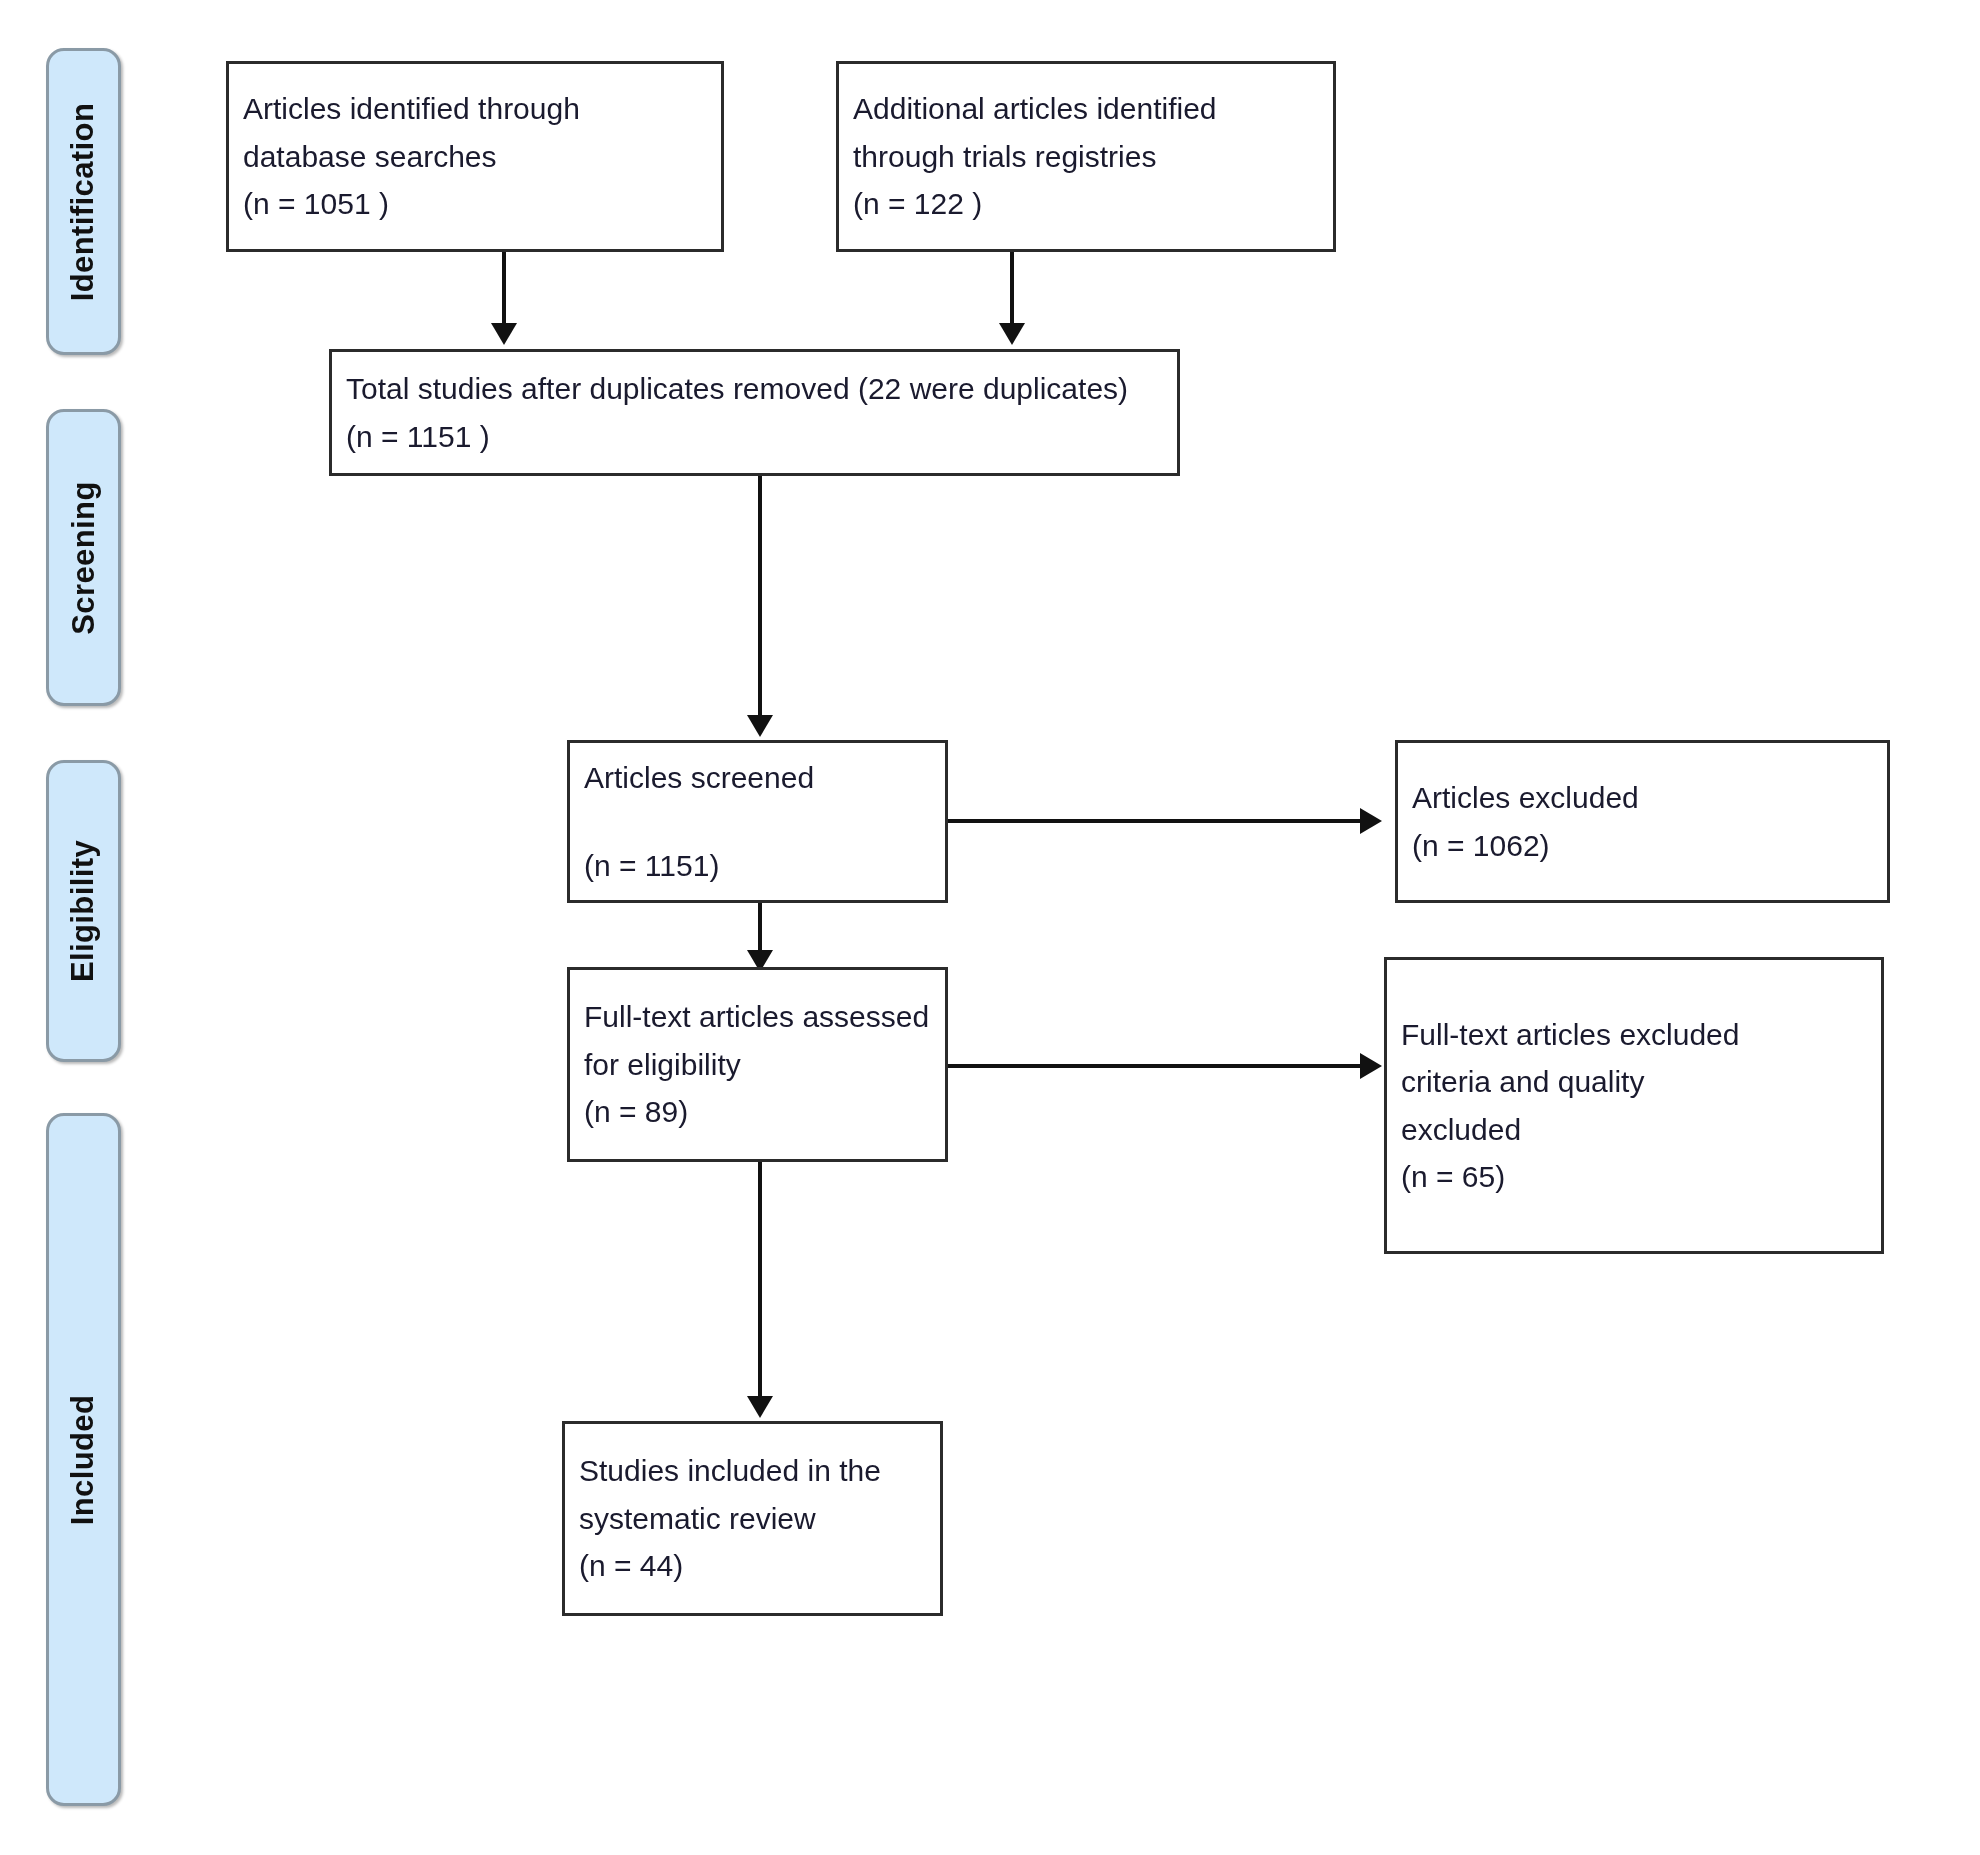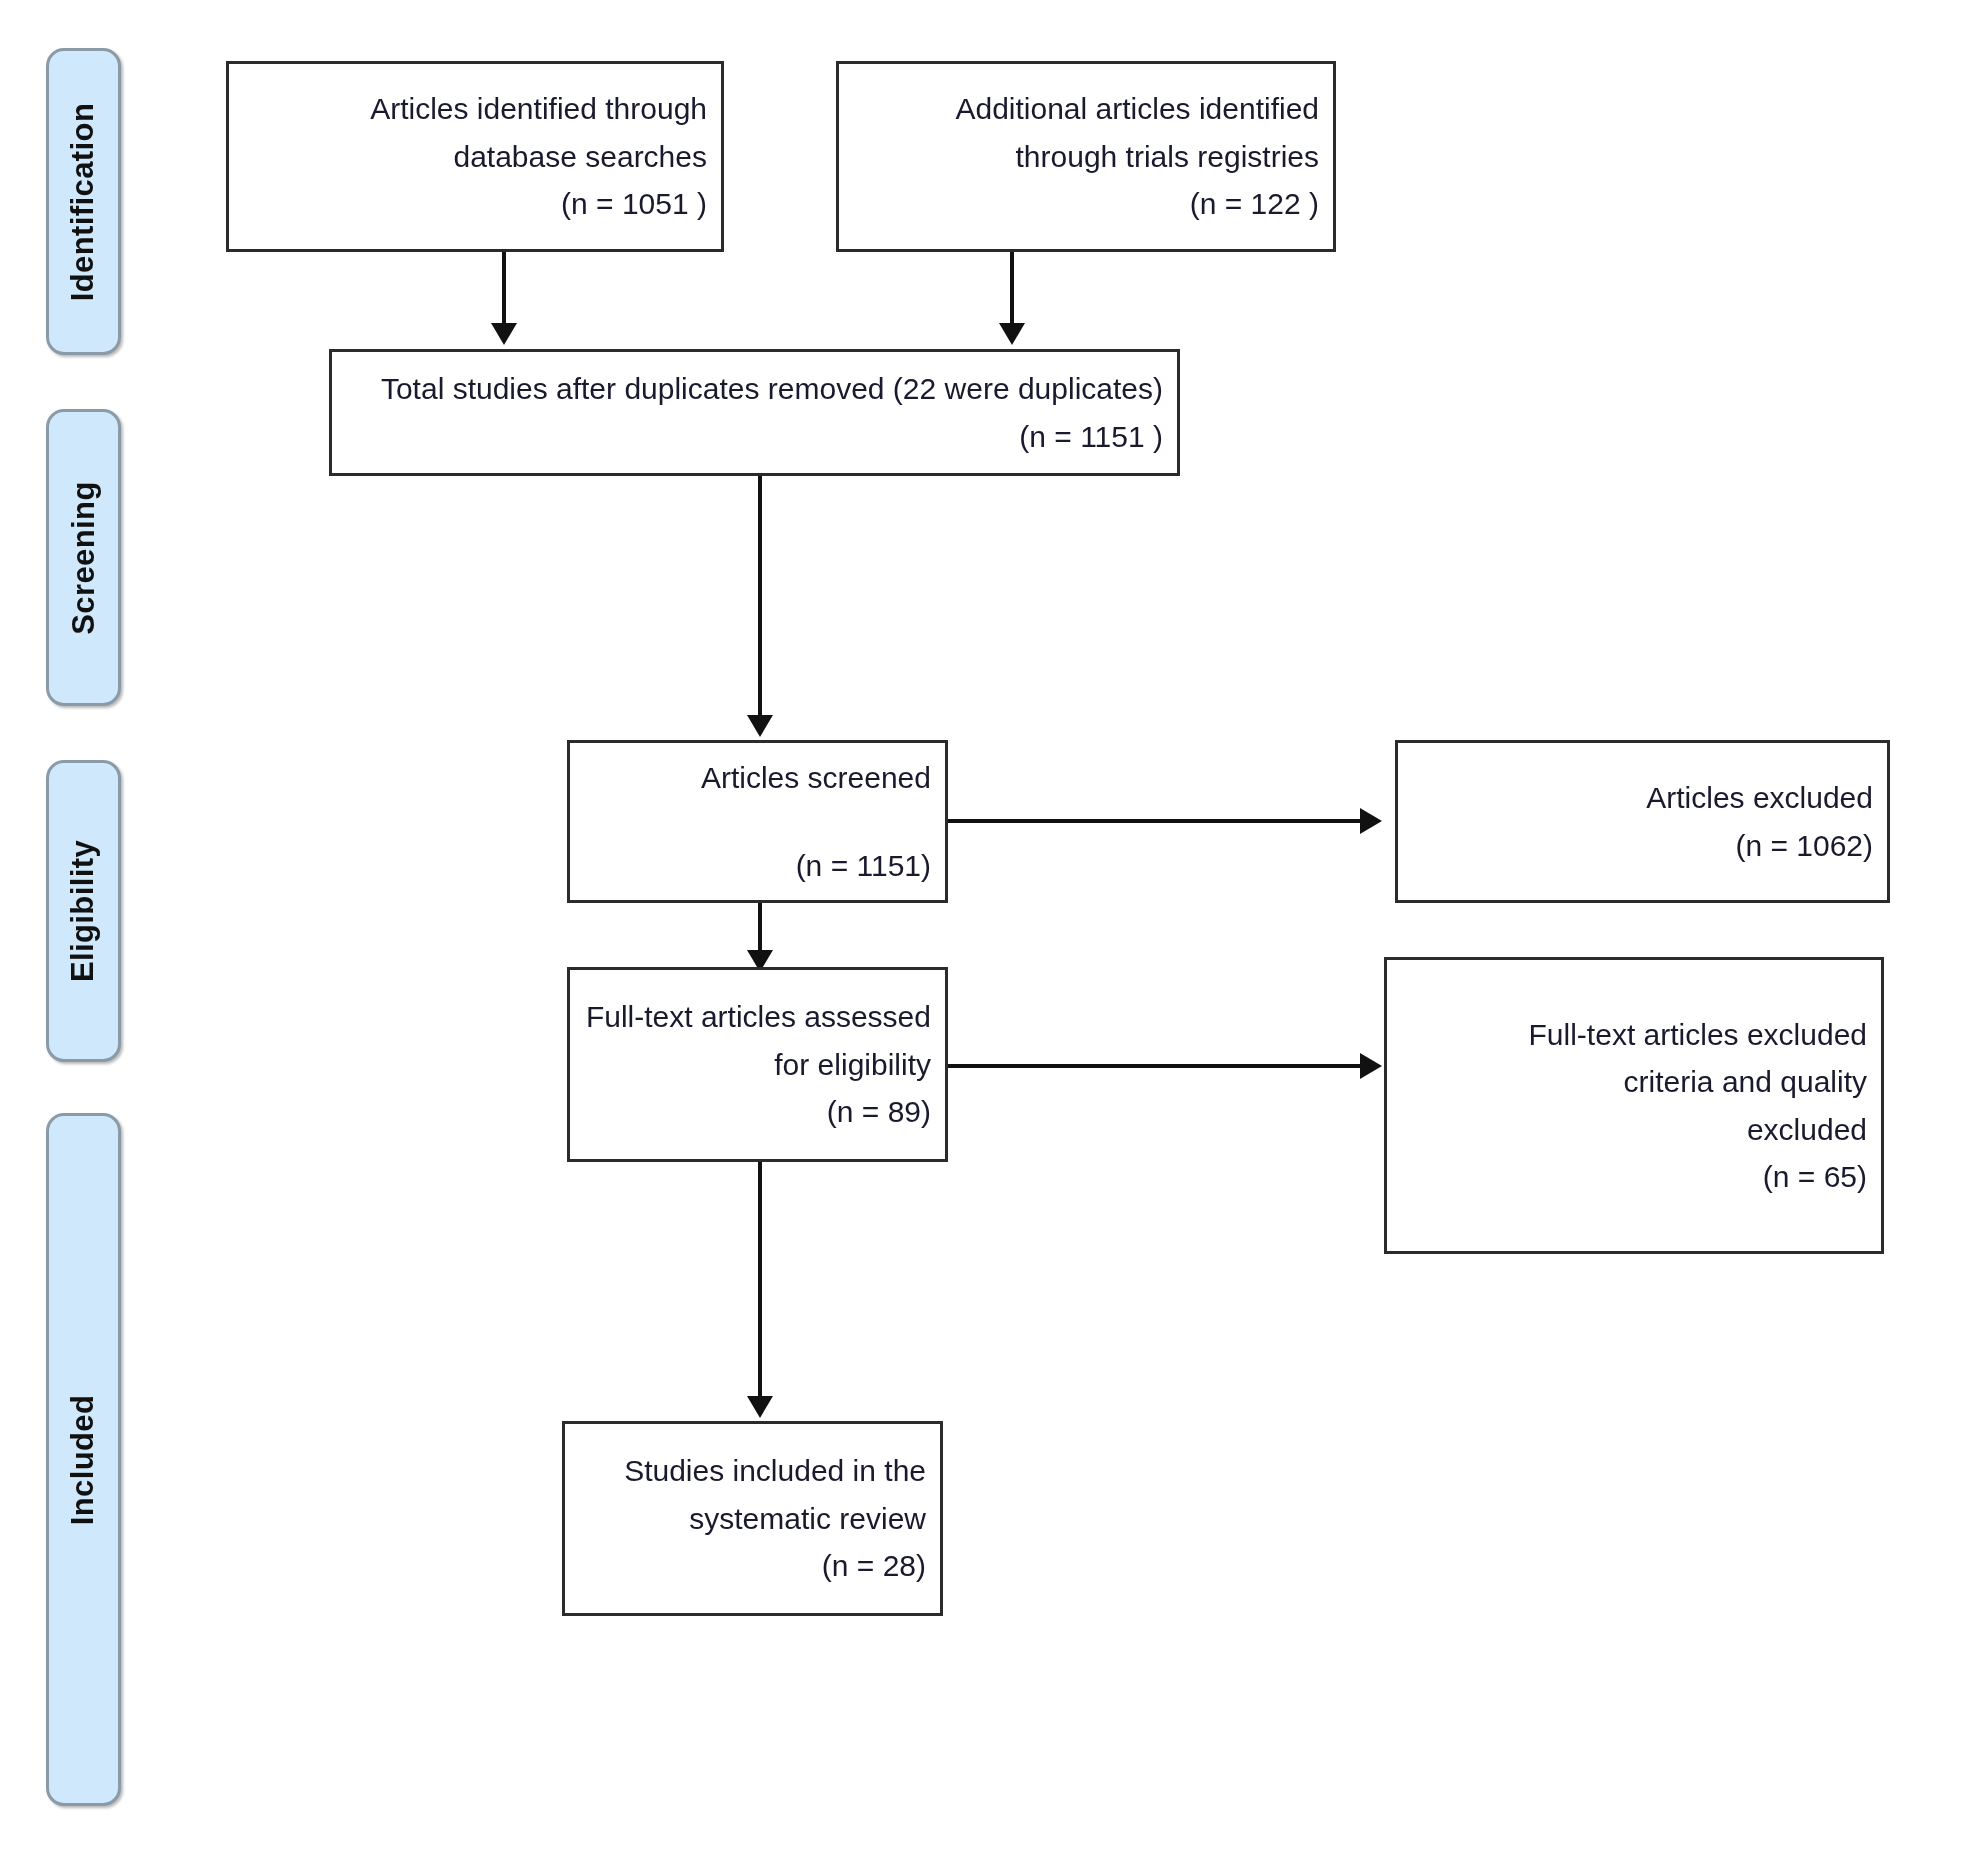--- a/index.html
+++ b/index.html
@@ -40,21 +40,21 @@
   }
 
   
   .flow-box {
     position: absolute;
     box-sizing: border-box;
     background: #ffffff;
     border: 3px solid #2b2b2b;
     display: flex;
     flex-direction: column;
-    align-items: flex-end;
+    align-items: flex-start;
     justify-content: center;
     text-align: center;
     padding: 6px 14px;
   }
   .flow-box .line {
     display: block;
     font-size: 30px;
     line-height: 1.58;
     color: #1a1a2e;
     white-space: nowrap;
@@ -161,21 +161,21 @@
   <div class="flow-box" style="left: 1384px; top: 957px; width: 500px; height: 297px;">
     <span class="line">Full-text articles excluded</span>
     <span class="line">criteria and quality</span>
     <span class="line">excluded</span>
     <span class="line">(n = 65)</span>
   </div>
 
   <div class="flow-box" style="left: 562px; top: 1421px; width: 381px; height: 195px;">
     <span class="line">Studies included in the</span>
     <span class="line">systematic review</span>
-    <span class="line">(n = 28)</span>
+    <span class="line">(n = 44)</span>
   </div>
 
 <div class="hline" style="left: 948px; top: 1064px; width: 416px;"></div>
     <div class="arrow-right" style="left: 1360px; top: 1053px;"></div>
     <div class="vline" style="left: 758px; top: 1162px; height: 243px;"></div>
     <div class="arrow-down" style="left: 747px; top: 1396px;"></div>
   </div>
 
 
 </body></html>

